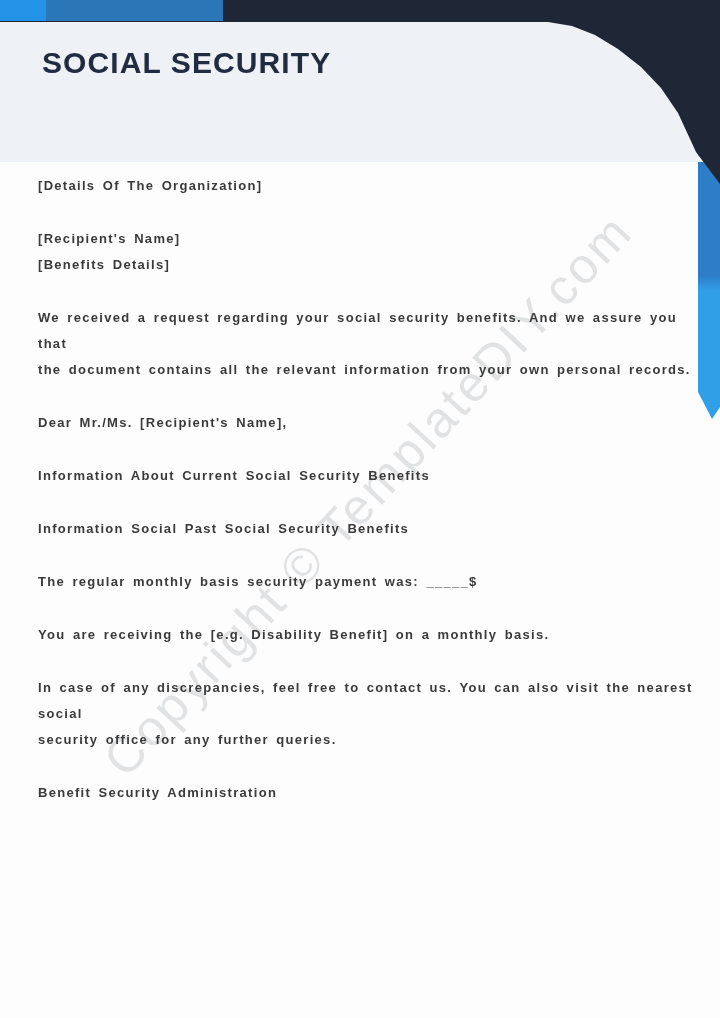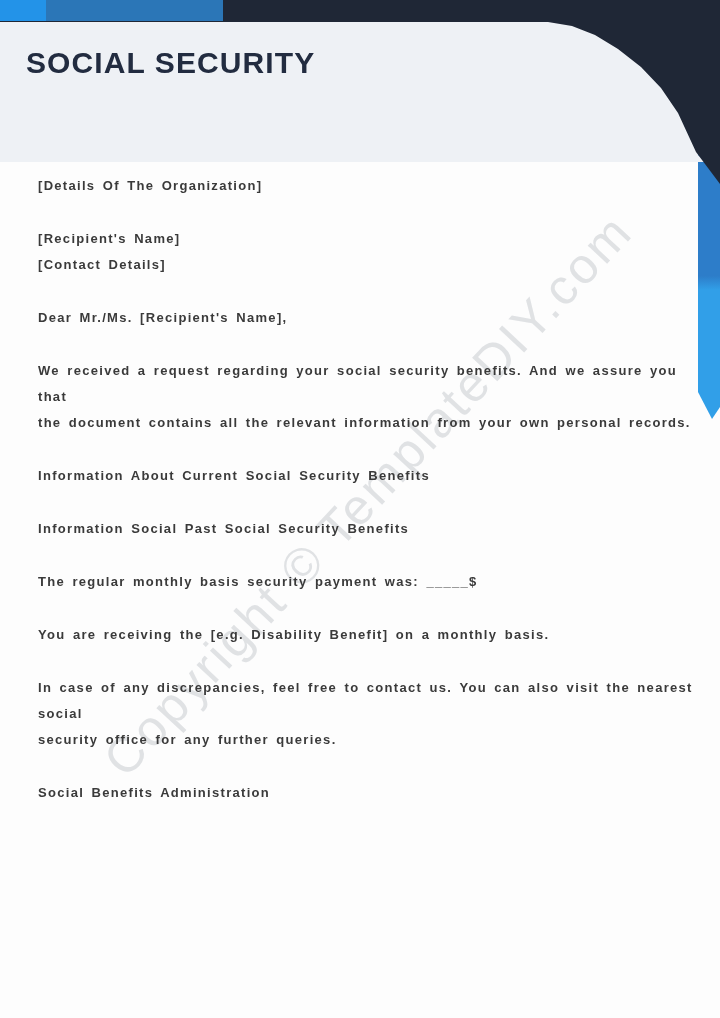--- a/index.html
+++ b/index.html
@@ -21,21 +21,21 @@
     position:absolute;left:0;top:0;width:720px;height:200px;background:#1f2736;z-index:4;
     clip-path:polygon(0 0,720px 0,720px 184px,696px 152px,678px 113px,661px 88px,641px 67px,618px 49px,595px 35px,572px 26px,548px 22px,0 22px);
   }
   
   .side-ribbon{
     position:absolute;left:698px;top:150px;width:22px;height:269px;z-index:2;
     background:linear-gradient(180deg,#2d7dc9 0,#2d7dc9 126px,#319fe8 140px,#319fe8 100%);
     clip-path:polygon(0 0,22px 0,22px 257px,14px 269px,0 242px);
   }
   .doc-title{
-    position:absolute;left:26px;top:44px;margin:0;z-index:6;
+    position:absolute;left:42px;top:44px;margin:0;z-index:6;
     font-size:30px;line-height:37px;font-weight:bold;letter-spacing:1.1px;
     color:#222c40;
   }
   .doc-title span{display:block;}
   .watermark{
     position:absolute;left:368px;top:495px;z-index:1;
     transform:translate(-50%,-50%) rotate(-47deg);
     font-size:50px;letter-spacing:3px;white-space:nowrap;
     color:#c4c8cd;opacity:.5;
   }
@@ -57,24 +57,24 @@
 <div class="strip-bright"></div>
 <div class="strip-medium"></div>
 
 <h1 class="doc-title">
   <span>SOCIAL SECURITY</span>
 </h1>
 
 <div class="letter-body">
   <p>[Details Of The Organization]</p>
   <p>[Recipient's Name]
-[Contact Details]</p>
-  <p>Dear Mr./Ms. [Recipient's Name],</p>
+[Benefits Details]</p>
   <p>We received a request regarding your social security benefits. And we assure you that
 the document contains all the relevant information from your own personal records.</p>
+  <p>Dear Mr./Ms. [Recipient's Name],</p>
   <p>Information About Current Social Security Benefits</p>
   <p>Information Social Past Social Security Benefits</p>
   <p>The regular monthly basis security payment was: _____$</p>
   <p>You are receiving the [e.g. Disability Benefit] on a monthly basis.</p>
   <p>In case of any discrepancies, feel free to contact us. You can also visit the nearest social
 security office for any further queries.</p>
-  <p>Social Benefits Administration</p>
+  <p>Benefit Security Administration</p>
 </div>
 
 </body></html>

